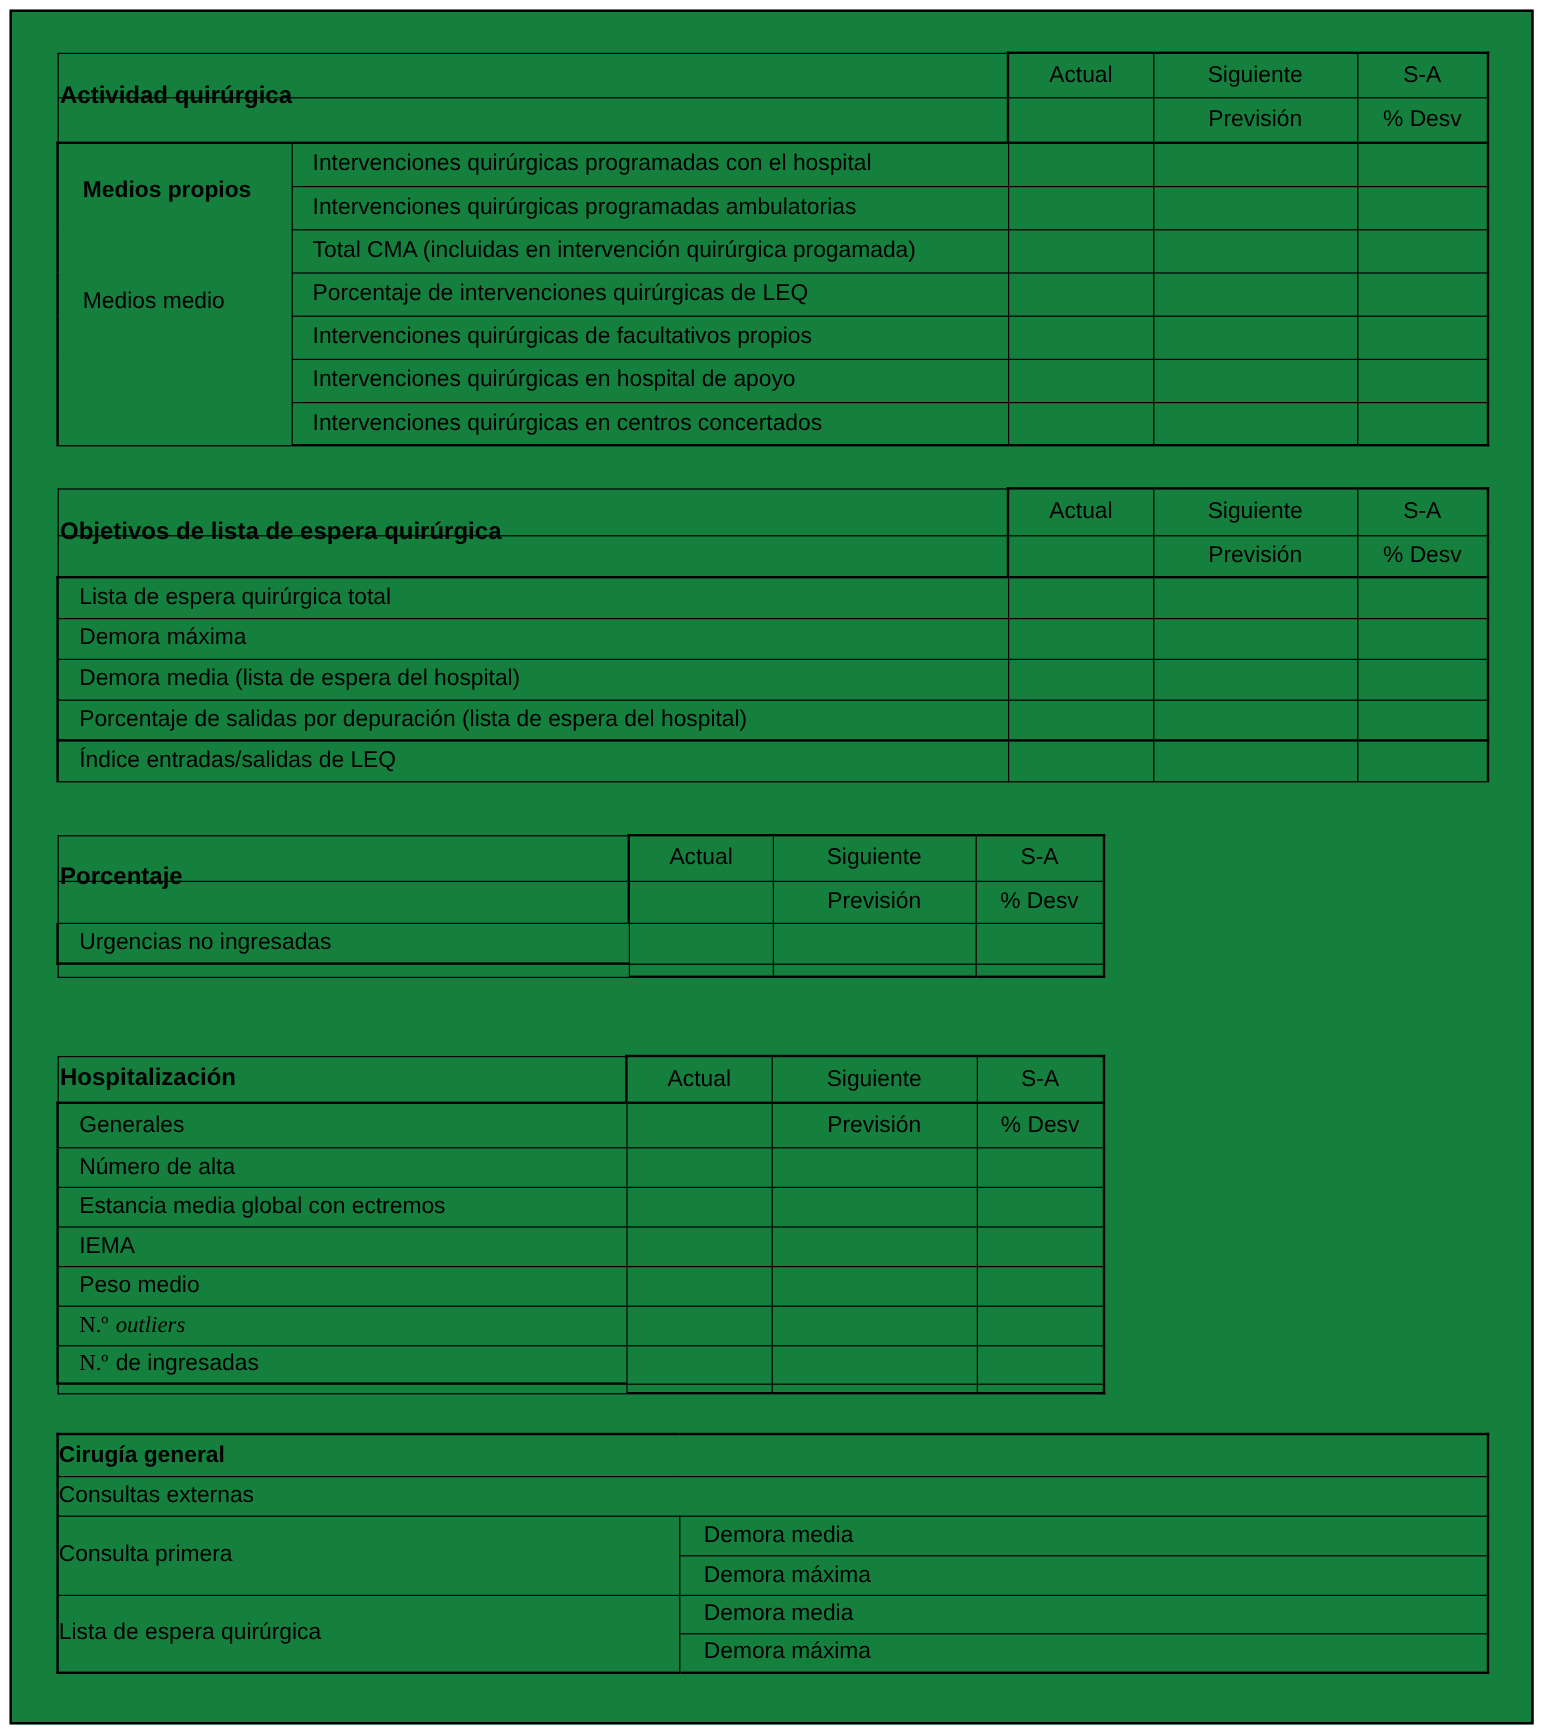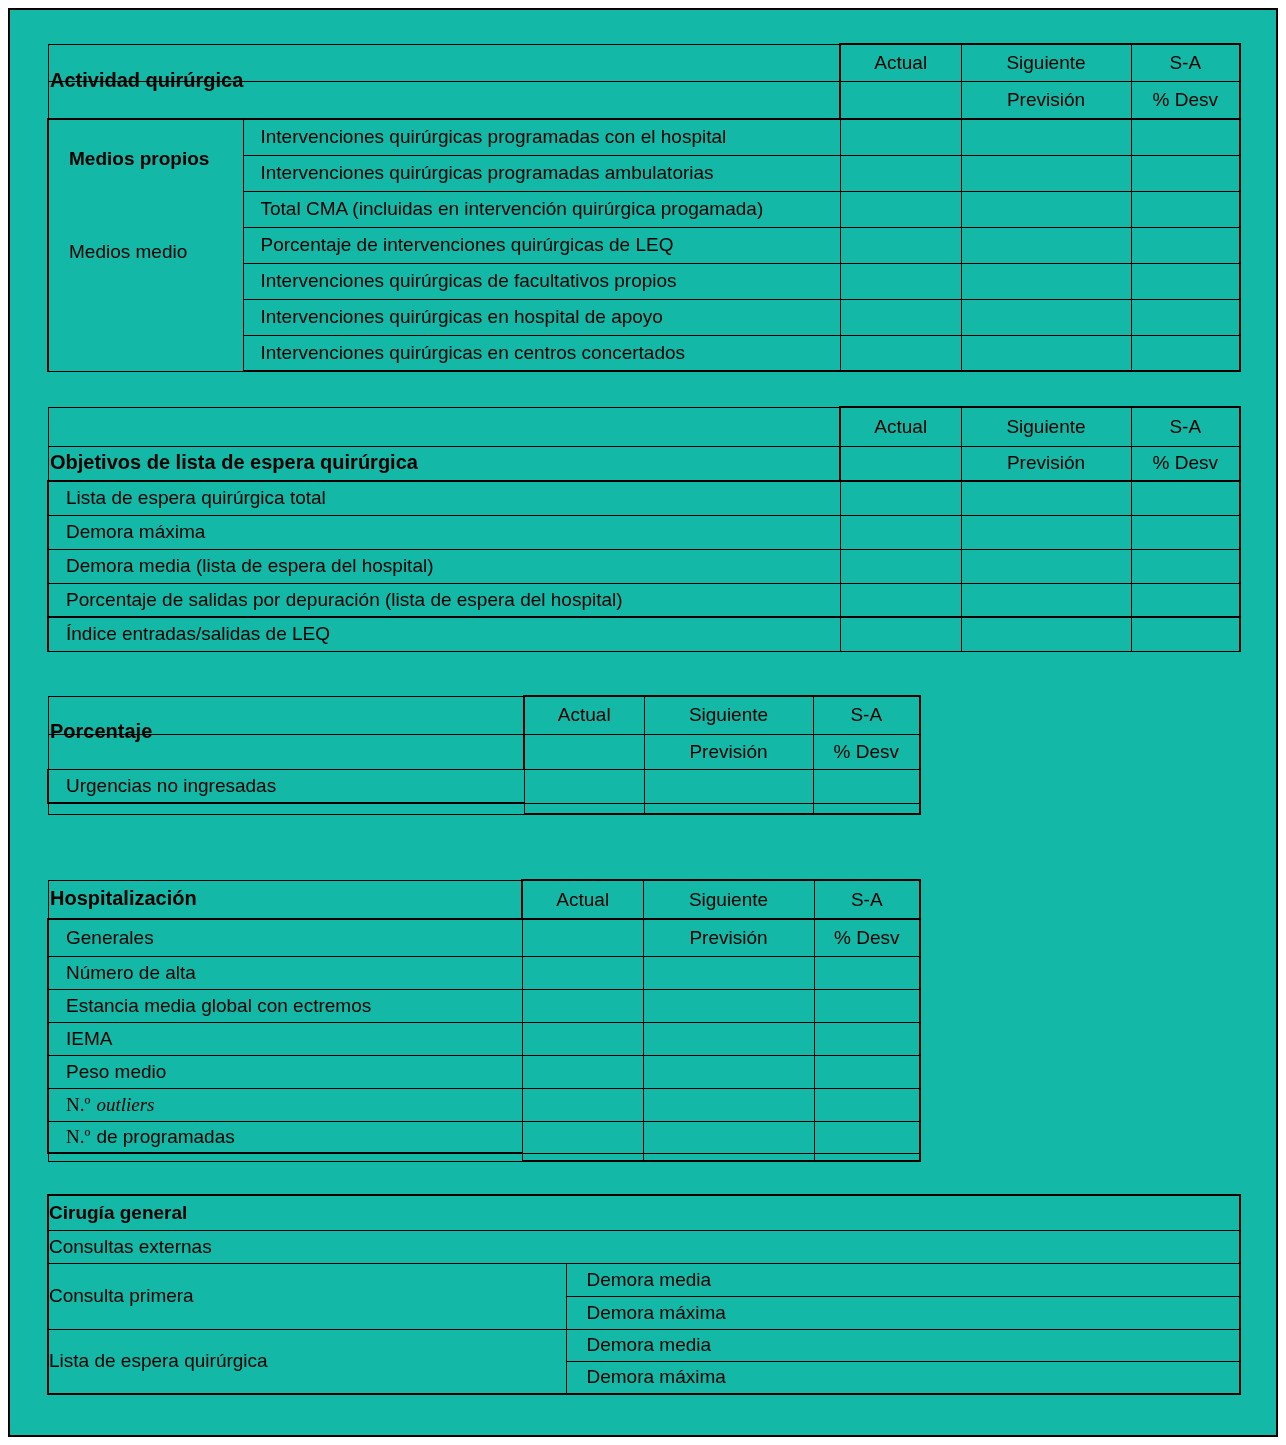--- a/index.html
+++ b/index.html
@@ -1,17 +1,17 @@
 <!DOCTYPE html>
 <html><head>
 <meta charset="utf-8">
 <style>
   html,body{margin:0;padding:0;background:#ffffff;}
   body{width:1286px;height:1445px;position:relative;font-family:"Liberation Sans",sans-serif;color:#000;}
-  .frame{position:absolute;left:8px;top:8px;width:1266px;height:1425px;border:2px solid #000;background:#14b8a6;}
+  .frame{position:absolute;left:8px;top:8px;width:1266px;height:1425px;border:2px solid #000;background:#15803d;}
   .sect-title{position:absolute;font-weight:bold;font-size:20px;line-height:28px;white-space:nowrap;}
   table.tbl{position:absolute;border-collapse:collapse;table-layout:fixed;}
   table.tbl td{border:1px solid #000;font-size:19px;padding:0;vertical-align:middle;overflow:hidden;white-space:nowrap;}
   td.free{border:none;}
   .bt2{border-top-width:2px !important;}
   .bb2{border-bottom-width:2px !important;}
   .bl2{border-left-width:2px !important;margin-left:45px;}
   .br2{border-right-width:2px !important;}
   .hc{text-align:center;}
   .lc{padding-left:17px !important;}
@@ -96,21 +96,21 @@
     </tr>
     <tr style="height:36px">
       <td class="lc bb2">Intervenciones quirúrgicas en centros concertados</td>
       <td class="bb2"></td>
       <td class="bb2"></td>
       <td class="bb2 br2"></td>
     </tr>
   </tbody>
     </table>
 
-  <div class="sect-title" style="left:40px;top:438px;">Objetivos de lista de espera quirúrgica</div>
+  <div class="sect-title" style="left:40px;top:419px;">Objetivos de lista de espera quirúrgica</div>
 
   <table class="tbl" style="left:37px;top:396px;width:1192px;">
     <colgroup>
         <col style="width:792px">
         <col style="width:121px">
         <col style="width:170px">
         <col style="width:109px">
       </colgroup>
     <tbody>
         <tr style="height:39px">
@@ -244,21 +244,21 @@
     <tr style="height:33px">
       <td class="lc bl2">
         <span class="serif np">N.º</span><span class="serif it">outliers</span>
       </td>
       <td></td>
       <td></td>
       <td class="br2"></td>
     </tr>
     <tr style="height:32px">
       <td class="lc bl2 bb2">
-        <span class="serif np">N.º</span><span>de programadas</span>
+        <span class="serif np">N.º</span><span>de ingresadas</span>
       </td>
       <td></td>
       <td></td>
       <td class="br2"></td>
     </tr>
     <tr style="height:8px">
       <td class="free"></td>
       <td class="bb2"></td>
       <td class="bb2"></td>
       <td class="bb2 br2"></td>

